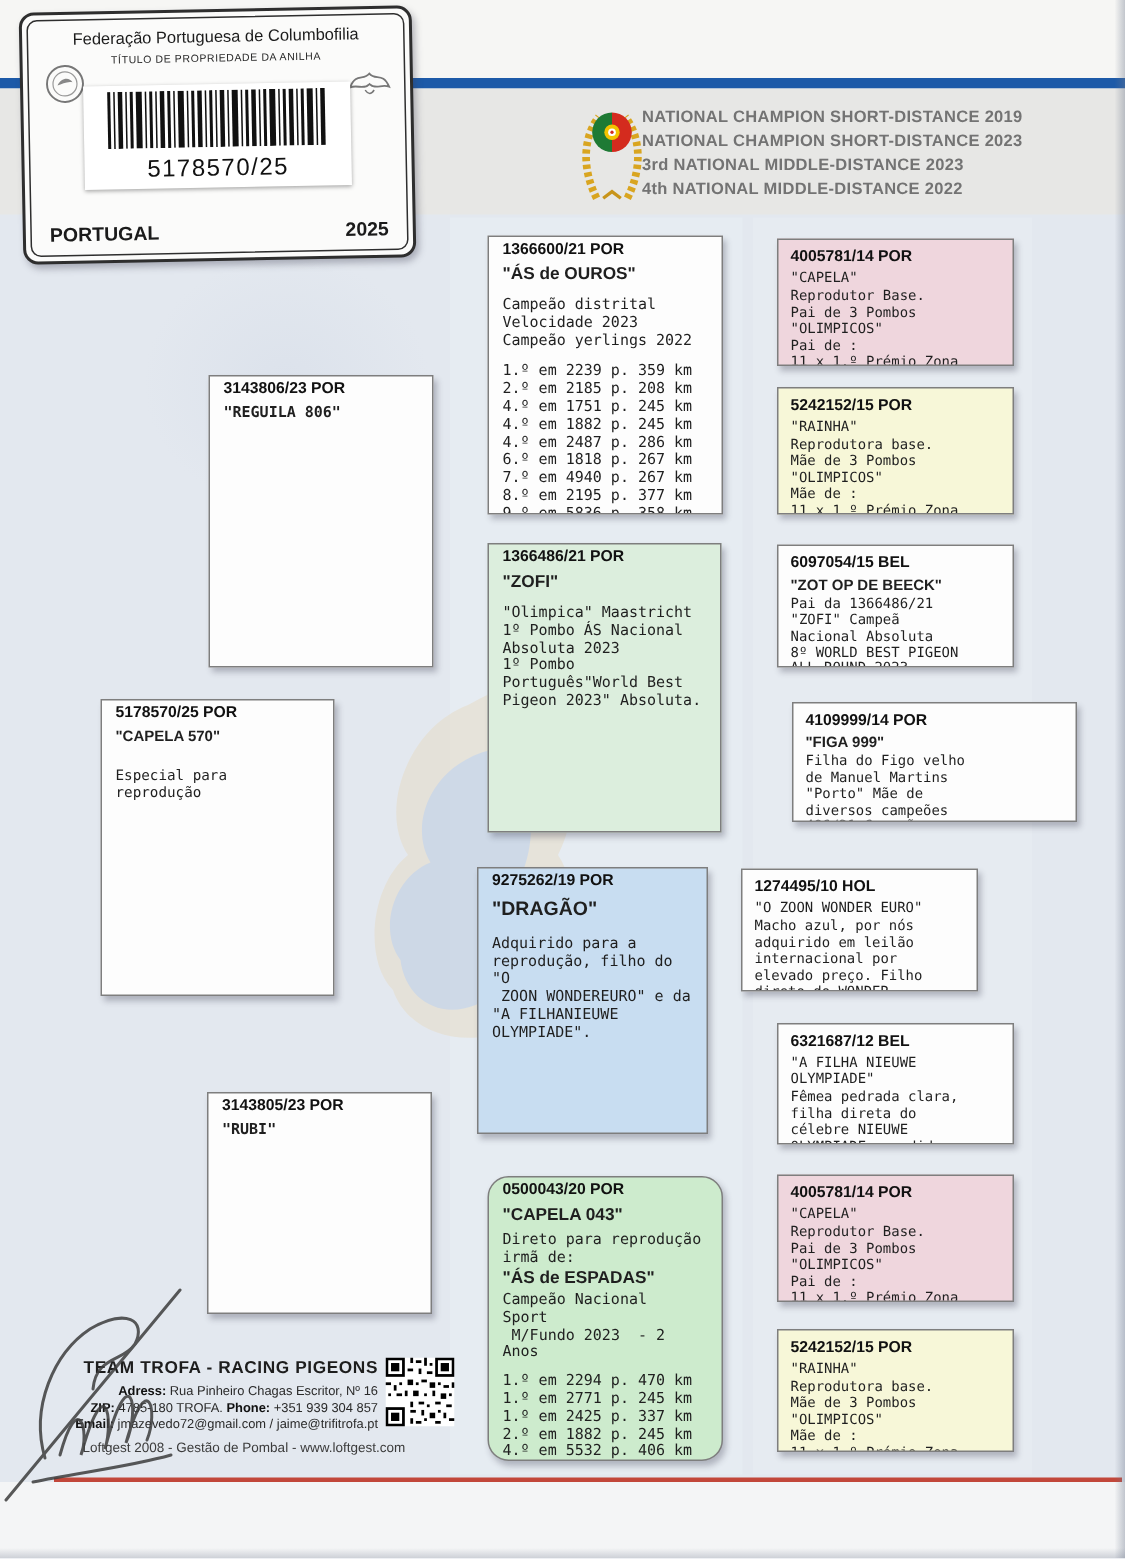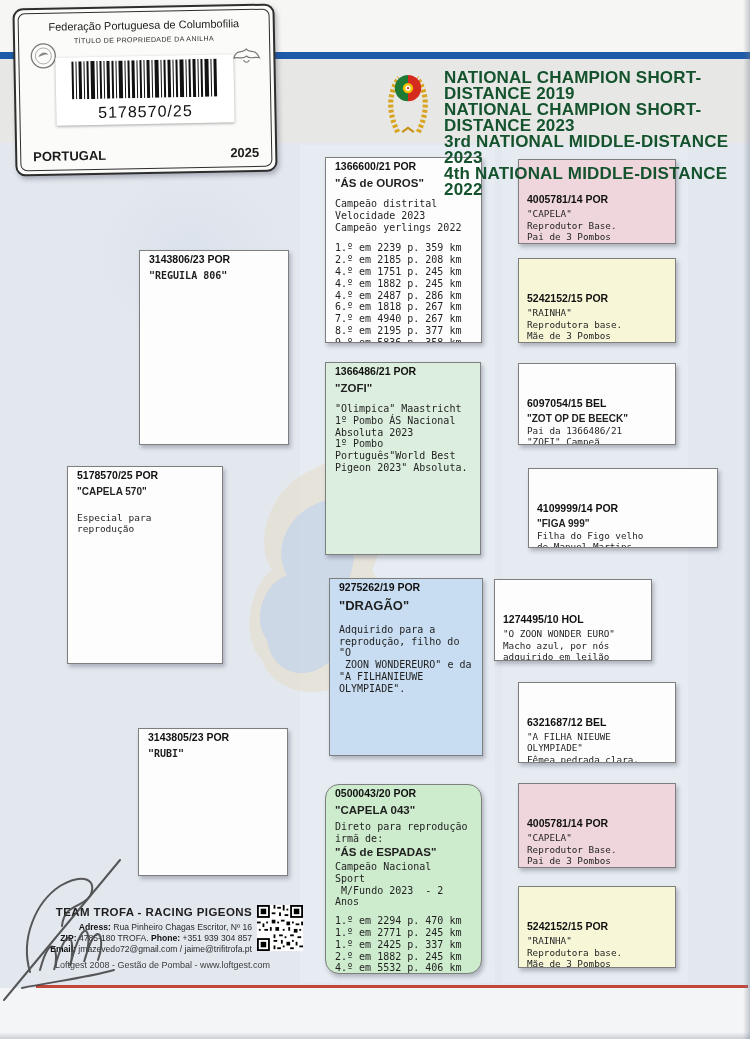--- a/index.html
+++ b/index.html
@@ -36,38 +36,38 @@
   .stamp.l{left:10px;} .stamp.r{right:8px;top:34px;}
   .bc-wrap{position:absolute;left:50%;top:44px;transform:translateX(-50%);width:170px;
            text-align:center;background:#fff;padding:4px 4px 0 4px;
            box-shadow:0 1px 3px rgba(0,0,0,.35);}
   .bc-num{font-size:16px;color:#111;margin:1px 0 3px 0;letter-spacing:1px;}
   .own-bottom-l{position:absolute;left:12px;bottom:6px;font-weight:bold;font-size:13px;color:#1b1b1b;}
   .own-bottom-r{position:absolute;right:12px;bottom:6px;font-weight:bold;font-size:13px;color:#1b1b1b;}
 
   
   .laurel{position:absolute;left:386px;top:66px;z-index:2;}
-  .ach{position:absolute;left:428px;top:70px;z-index:2;font-weight:bold;font-size:17px;
-       line-height:16px;color:#14532d;letter-spacing:.2px;margin-left:16px;}
+  .ach{position:absolute;left:428px;top:70px;z-index:2;font-weight:bold;font-size:11px;
+       line-height:16px;color:#737373;letter-spacing:.2px;}
 
   
   .box{position:absolute;box-sizing:border-box;border:1px solid #7e7e7e;background:#fdfdfd;
        box-shadow:2px 3px 4px rgba(50,50,70,.30);padding:2px 9px;overflow:hidden;
        font-family:"DejaVu Sans Mono",monospace;font-size:10px;line-height:1.18;color:#1f1f1f;}
   .box .ring{font-family:"Liberation Sans",sans-serif;font-weight:bold;font-size:10.5px;
              margin-bottom:5px;color:#111;}
   .pname{margin-bottom:7px;}
   .pname.sans{font-family:"Liberation Sans",sans-serif;font-weight:bold;font-size:11.5px;}
   .pname.sans-sm{font-family:"Liberation Sans",sans-serif;font-weight:bold;font-size:10px;margin-bottom:2px;}
   .pname.mono-b{font-weight:bold;}
   .pname.big{font-family:"Liberation Sans",sans-serif;font-weight:bold;font-size:13px;}
   .pre{white-space:pre-wrap;}
   .results{margin-top:9px;white-space:pre-wrap;}
   .box.r{font-size:9.3px;line-height:1.17;padding:5px 8px;}
-  .box.r .ring{margin-bottom:4px;margin-top:28px;}
+  .box.r .ring{margin-bottom:4px;}
   .box.r .pname{margin-bottom:1px;}
   .pink{background:#efd6dd;} .yellow{background:#f7f7d8;}
   .green{background:#dceedd;} .green2{background:#cdebcd;border-radius:14px;}
   .blue{background:#c8ddf1;}
 
   
   .signature{position:absolute;left:2px;top:842px;z-index:3;}
   .team-block{position:absolute;left:40px;top:906px;width:212px;text-align:right;z-index:2;}
   .team-name{font-weight:bold;font-size:11.5px;letter-spacing:.4px;color:#1d1d1d;margin-bottom:4px;}
   .f-line{font-size:8.6px;color:#2a2a2a;line-height:11px;}
@@ -214,21 +214,21 @@
     <div class="ring">1366486/21 POR</div>
     <div class="pname sans">"ZOFI"</div>
     <div class="pre">"Olimpica" Maastricht
 1º Pombo ÁS Nacional
 Absoluta 2023
 1º Pombo
 Português"World Best
 Pigeon 2023" Absoluta.</div>
   </div>
 
-  <div class="box blue" style="left:329px;top:578px;width:154px;height:178px">
+  <div class="box blue" style="left:318px;top:578px;width:154px;height:178px">
     <div class="ring">9275262/19 POR</div>
     <div class="pname big">"DRAGÃO"</div>
     <div class="pre" style="margin-top:10px">Adquirido para a
 reprodução, filho do "O
  ZOON WONDEREURO" e da
 "A FILHANIEUWE
 OLYMPIADE".</div>
   </div>
 
   <div class="box green2" style="left:325px;top:784px;width:157px;height:190px">

